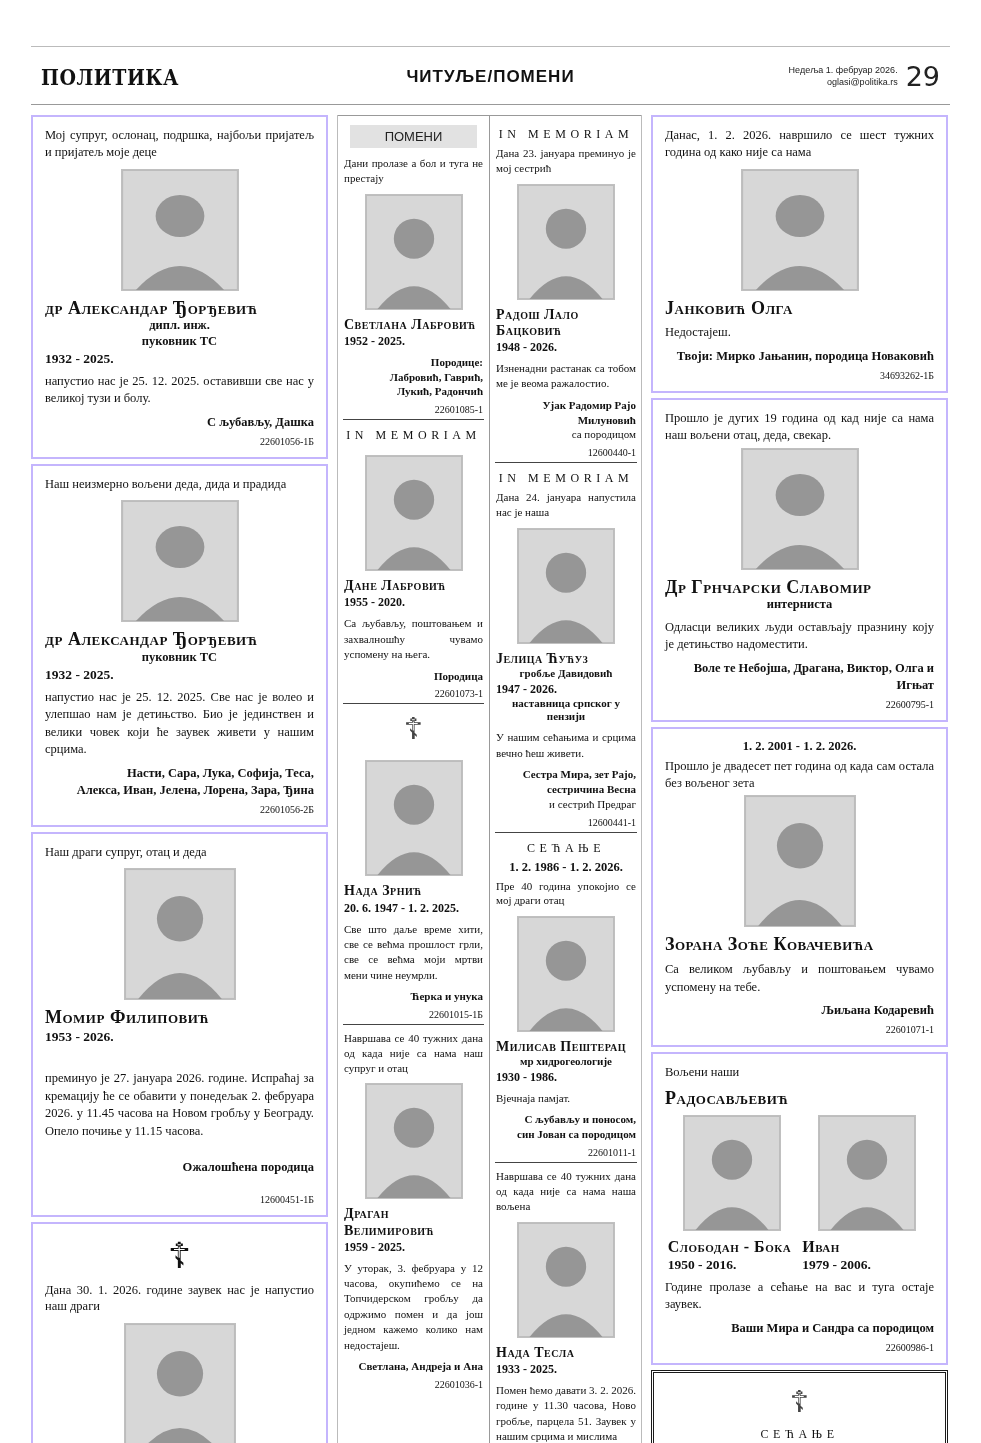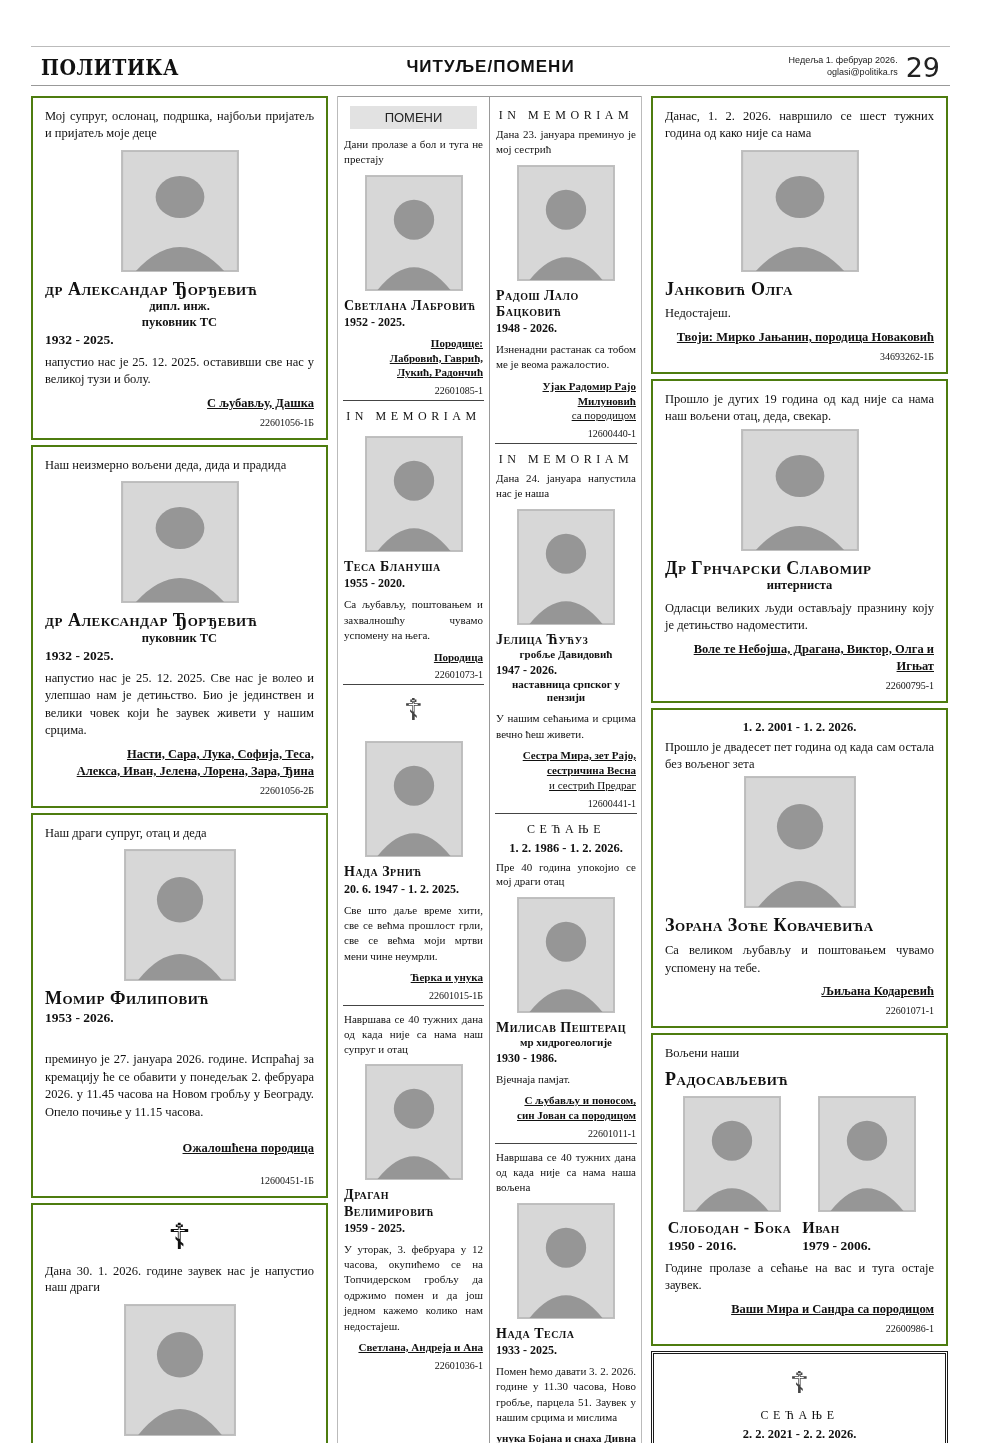--- a/index.html
+++ b/index.html
@@ -2,60 +2,60 @@
 <html><head>
 <meta charset="utf-8">
 <style>
   * { box-sizing: border-box; margin: 0; padding: 0; }
   html,body { width: 981px; height: 1443px; background:#fff; overflow:hidden;
     font-family: "Liberation Serif", "DejaVu Serif", serif; color:#111; }
   .page { width:981px; height:1443px; padding: 46px 31px 20px 31px; }
 
   
   .hdr { display:flex; align-items:center; border-top:1px solid #bbb; border-bottom:1px solid #999;
-         padding:8px 10px 6px 10px; height:40px; }
+         padding:8px 10px 6px 10px; height:59px; }
   .logo { font-family:"DejaVu Serif", serif; font-weight:800; font-size:19px; letter-spacing:.5px;
           transform:scaleY(1.15); width:220px; }
   .hdr-title { flex:1; text-align:center; font-family:"Liberation Sans", sans-serif;
           font-weight:700; font-size:17px; letter-spacing:1px; }
   .hdr-right { width:220px; display:flex; justify-content:flex-end; align-items:center; gap:8px; }
   .hdr-date { font-family:"Liberation Sans", sans-serif; font-size:9px; text-align:right; line-height:1.3; color:#222;}
   .pageno { font-family:"DejaVu Sans", sans-serif; font-size:27px; font-weight:400; color:#222; }
 
   
   .cols { display:flex; gap:9px; margin-top:10px; align-items:flex-start; }
   .c-wide { width:297px; flex:none; display:flex; flex-direction:column; }
   .mid   { width:305px; flex:none; }
   .mid-row { display:flex; border-top:1px solid #999; }
   .mcol { width:152px; flex:none; padding:3px 5px 0 5px; display:flex; flex-direction:column; }
   .mcol.c2 { border-right:1px solid #999; }
   .mid { border-left:1px solid #bbb; border-right:1px solid #bbb; }
 
   
-  .box { border:2px solid #4d7c0f; padding:10px 12px; margin-bottom:5px;
+  .box { border:2px solid #c4b5fd; padding:10px 12px; margin-bottom:5px;
          display:flex; flex-direction:column; background:#fff; }
   .box.dbl { border:3px double #1a1a1a; }
   .sec { display:flex; flex-direction:column; padding:6px 1px 4px 1px; }
   .sec + .sec { border-top:1px solid #444; }
 
   .g1 { flex-grow:1; } .g2 { flex-grow:2; } .g3 { flex-grow:3; }
 
   
   .intro { font-size:12.5px; line-height:1.35; text-align:justify; }
   .mcol .intro { font-size:11px; }
   .name { text-align:left; font-variant:small-caps; font-weight:700; font-size:18px;
           letter-spacing:.5px; margin-top:7px; line-height:1.15; }
   .mcol .name { font-size:14px; }
   .sub  { text-align:center; font-weight:700; font-size:12.5px; line-height:1.25; }
   .mcol .sub { font-size:11px; }
   .dates { font-weight:700; font-size:13.5px; margin-top:1px; }
   .mcol .dates { font-size:12px; }
   .body { font-size:12.5px; line-height:1.4; text-align:justify; margin-top:6px; }
   .mcol .body { font-size:11px; }
-  .sig { text-align:right; font-size:12.5px; font-weight:600; line-height:1.35; margin-top:6px;text-decoration:underline; }
+  .sig { text-align:right; font-size:12.5px; font-weight:600; line-height:1.35; margin-top:6px; }
   .sig.plain { font-weight:400; }
   .mcol .sig { font-size:11px; }
   .adid { text-align:right; font-size:10px; margin-top:5px; color:#111; }
   .kicker { text-align:center; font-size:12px; letter-spacing:.38em; margin:2px 0 4px 0; }
   .kdates { text-align:center; font-weight:700; font-size:12.5px; margin-bottom:4px; }
   .badge { background:#e2e2e2; font-family:"Liberation Sans", sans-serif; font-size:13px;
            text-align:center; padding:4px 0; margin:0 6px 8px 6px; color:#222; }
   .cross { text-align:center; font-family:"DejaVu Sans", sans-serif; font-size:36px;
            line-height:1; margin:4px 0 8px 0; }
   .cross.outline { font-size:30px; color:#444; font-weight:400; }
@@ -202,21 +202,21 @@
           <div class="sec" style="min-height:252px">
             <div class="kicker">IN MEMORIAM</div>
             <div class="photo ph-sm">
                 <svg viewBox="0 0 100 120" preserveAspectRatio="none">
                   <rect width="100" height="120" fill="#d7d7d7"></rect>
                   <rect width="100" height="120" fill="none" stroke="#bcbcbc" stroke-width="2"></rect>
                   <circle cx="50" cy="46" r="21" fill="#969696"></circle>
                   <path d="M12 120 Q50 72 88 120 Z" fill="#969696"></path>
                 </svg>
               </div>
-            <div class="name">Теса Блануша</div>
+            <div class="name">Дане Лабровић</div>
             <div class="dates">1955 - 2020.</div>
             <div class="g2"></div>
             <div class="body">Са љубављу, поштовањем и захвалношћу чувамо успомену на њега.</div>
             <div class="g1"></div>
             <div class="sig">Породица</div>
             <div class="g1"></div>
             <div class="adid">22601073-1</div>
           </div>
 
           <div class="sec" style="min-height:258px">

